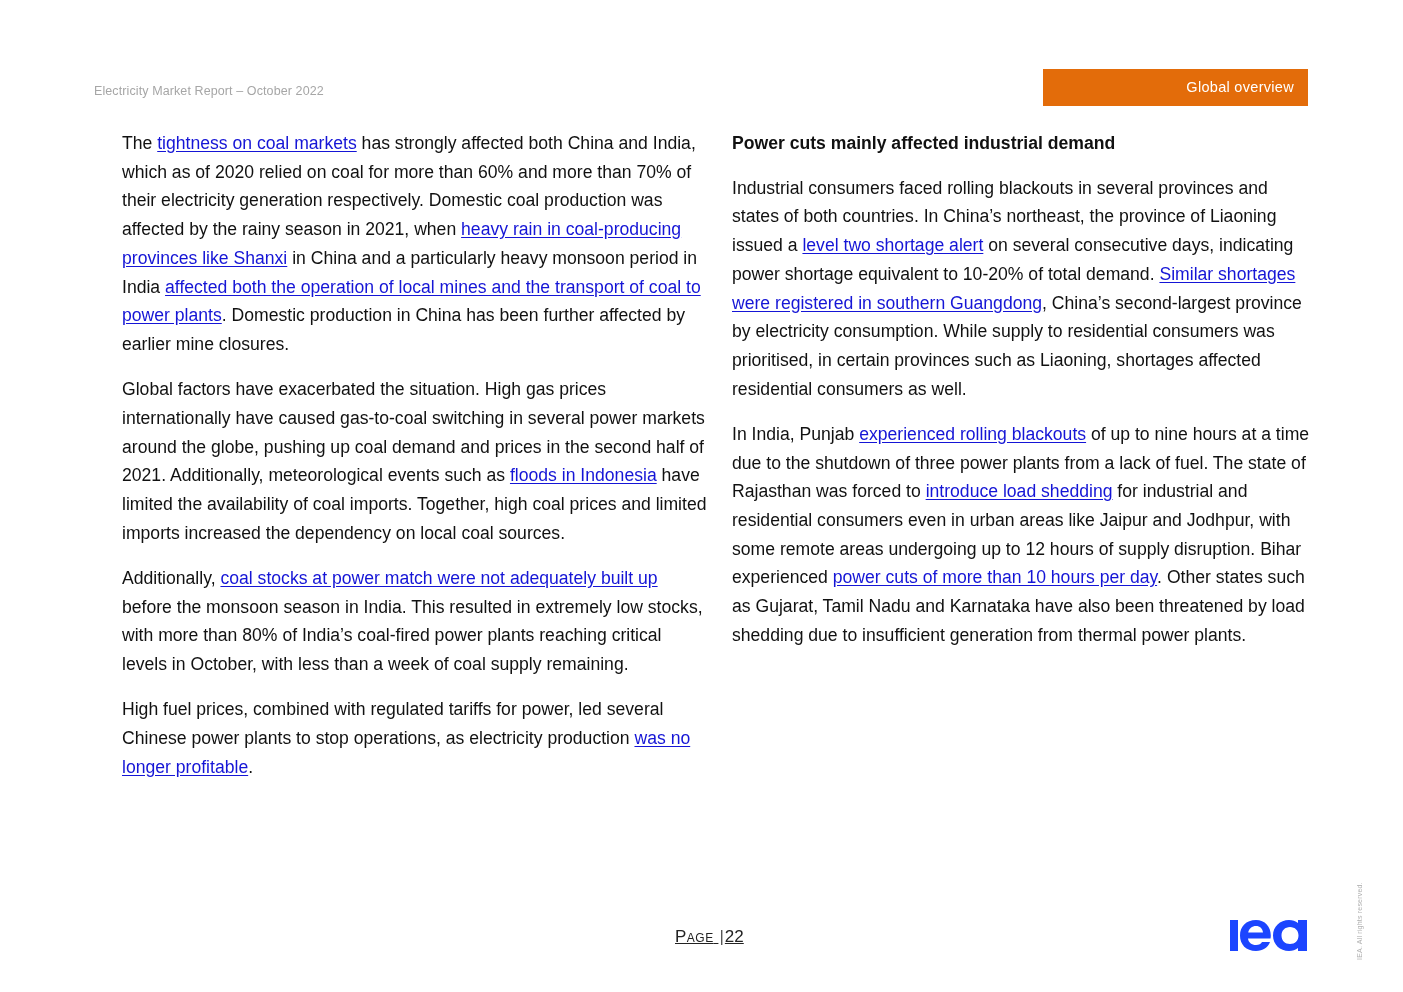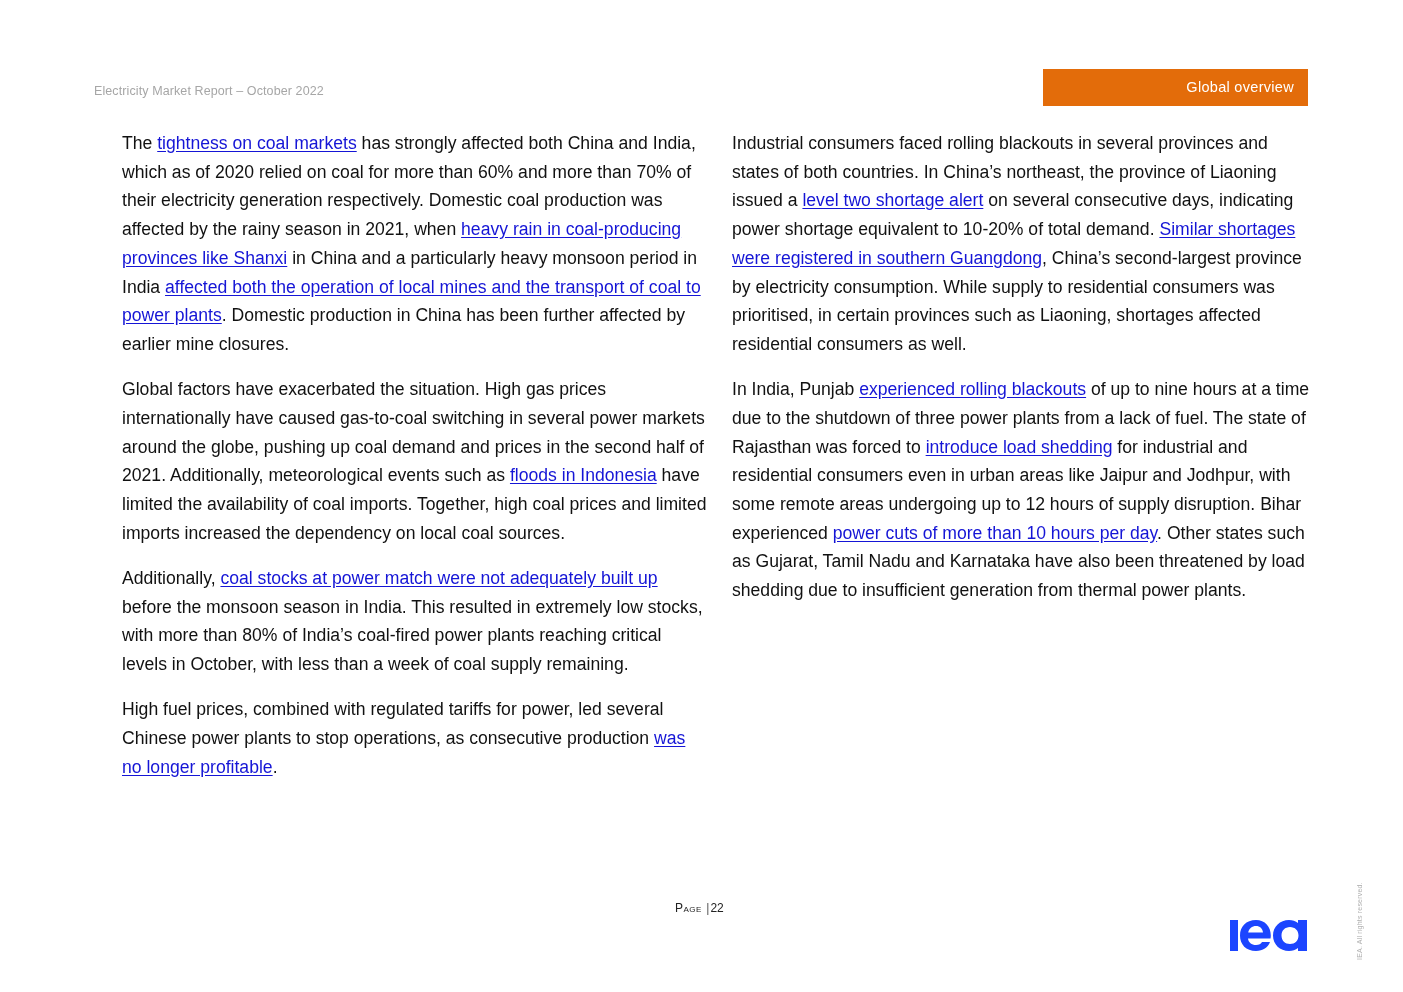--- a/index.html
+++ b/index.html
@@ -56,23 +56,24 @@
       font-weight: bold;
     }
     a.link {
       color: #1515d6;
       text-decoration: underline;
       text-underline-offset: 2px;
     }
     .page-number {
       position: absolute;
       left: 675px;
-      top: 901px;
-      font-size: 12px;
+      top: 927px;
+      font-size: 17px;
       color: #222;
+      text-decoration: underline;
     }
     .page-number .sc {
       font-variant: small-caps;
       letter-spacing: 0.5px;
     }
     .page-number .sep {
       color: #555;
       margin: 0 1px;
     }
     .logo {
@@ -100,24 +101,25 @@
 <div class="header-left">Electricity Market Report – October 2022</div>
 <div class="section-tab">Global overview</div>
 
 <div class="col col-left">
   <p><span>The </span><a class="link">tightness on coal markets</a><span> has strongly affected both China and India, which as of 2020 relied on coal for more than 60% and more than 70% of their electricity generation respectively. Domestic coal production was affected by the rainy season in 2021, when </span><a class="link">heavy rain in coal-producing provinces like Shanxi</a><span> in China and a particularly heavy monsoon period in India </span><a class="link">affected both the operation of local mines and the transport of coal to power plants</a><span>. Domestic production in China has been further affected by earlier mine closures.</span></p>
 
   <p><span>Global factors have exacerbated the situation. High gas prices internationally have caused gas-to-coal switching in several power markets around the globe, pushing up coal demand and prices in the second half of 2021. Additionally, meteorological events such as </span><a class="link">floods in Indonesia</a><span> have limited the availability of coal imports. Together, high coal prices and limited imports increased the dependency on local coal sources.</span></p>
 
   <p><span>Additionally, </span><a class="link">coal stocks at power match were not adequately built up</a><span> before the monsoon season in India. This resulted in extremely low stocks, with more than 80% of India’s coal-fired power plants reaching critical levels in October, with less than a week of coal supply remaining.</span></p>
 
-  <p><span>High fuel prices, combined with regulated tariffs for power, led several Chinese power plants to stop operations, as consecutive production </span><a class="link">was no longer profitable</a><span>.</span></p>
+  <p><span>High fuel prices, combined with regulated tariffs for power, led several Chinese power plants to stop operations, as electricity production </span><a class="link">was no longer profitable</a><span>.</span></p>
 </div>
 
 <div class="col col-right">
+  <h3>Power cuts mainly affected industrial demand</h3>
 
 
   <p><span>Industrial consumers faced rolling blackouts in several provinces and states of both countries. In China’s northeast, the province of Liaoning issued a </span><a class="link">level two shortage alert</a><span> on several consecutive days, indicating power shortage equivalent to 10-20% of total demand. </span><a class="link">Similar shortages were registered in southern Guangdong</a><span>, China’s second-largest province by electricity consumption. While supply to residential consumers was prioritised, in certain provinces such as Liaoning, shortages affected residential consumers as well.</span></p>
 
   <p><span>In India, Punjab </span><a class="link">experienced rolling blackouts</a><span> of up to nine hours at a time due to the shutdown of three power plants from a lack of fuel. The state of Rajasthan was forced to </span><a class="link">introduce load shedding</a><span> for industrial and residential consumers even in urban areas like Jaipur and Jodhpur, with some remote areas undergoing up to 12 hours of supply disruption. Bihar experienced </span><a class="link">power cuts of more than 10 hours per day</a><span>. Other states such as Gujarat, Tamil Nadu and Karnataka have also been threatened by load shedding due to insufficient generation from thermal power plants.</span></p>
 
 </div>
 
 <div class="page-number">
   <span class="sc">Page</span>

